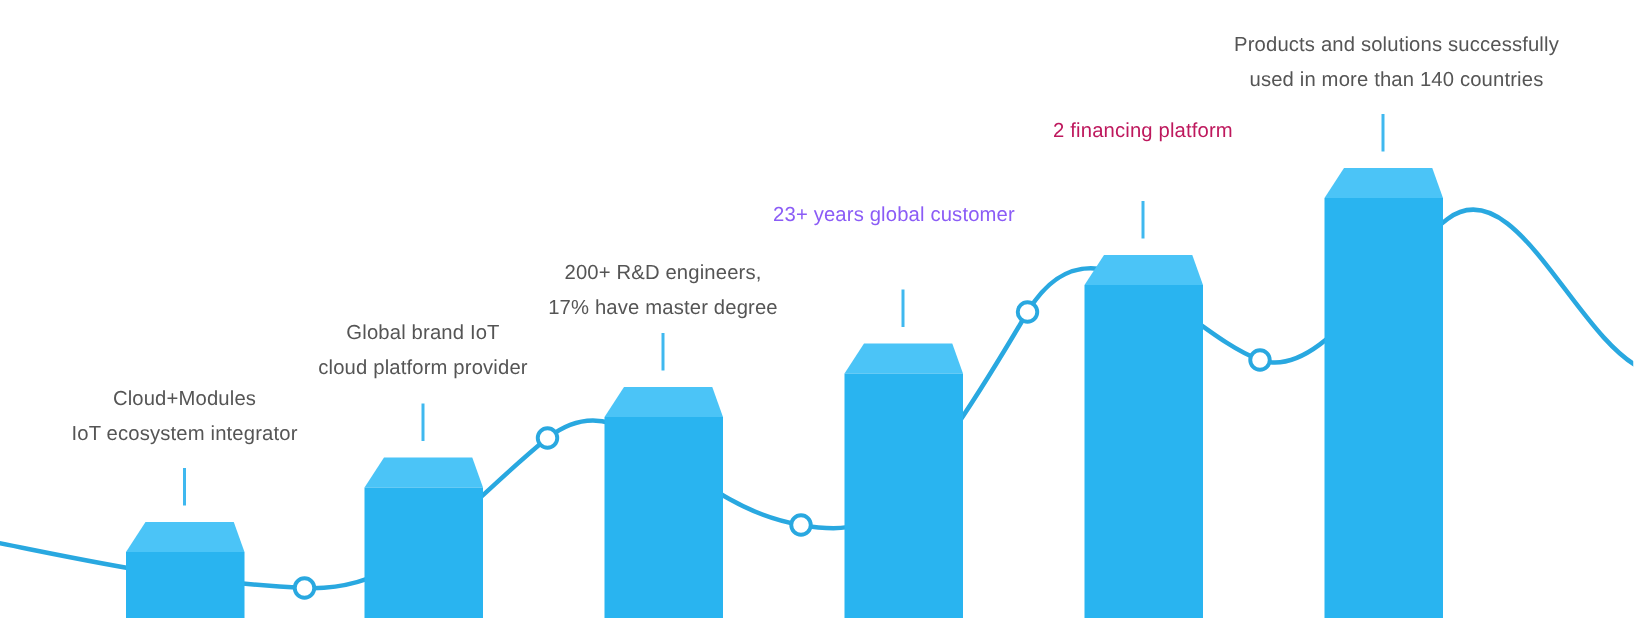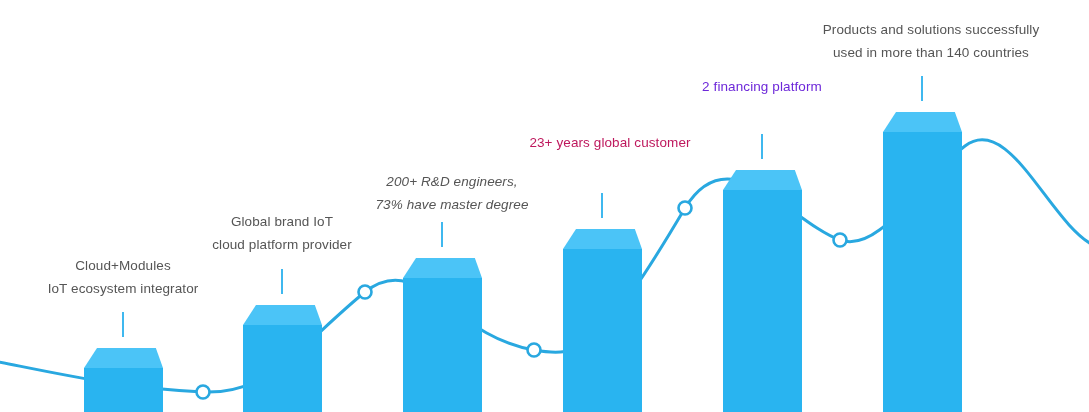--- a/index.html
+++ b/index.html
@@ -98,28 +98,28 @@
 
   <div id="labels-layer">
       <div class="label-text" style="left: -177px; top: 254px; width: 600px; color: rgb(85, 85, 85);">
         <span class="label-line">Cloud+Modules</span>
         <span class="label-line">IoT ecosystem integrator</span>
       </div>
       <div class="label-text" style="left: -18px; top: 210px; width: 600px; color: rgb(85, 85, 85);">
         <span class="label-line">Global brand IoT</span>
         <span class="label-line">cloud platform provider</span>
       </div>
-      <div class="label-text" style="left: 152px; top: 170px; width: 600px; color: rgb(85, 85, 85); font-style: italic;">
+      <div class="label-text" style="left: 142px; top: 170px; width: 600px; color: rgb(85, 85, 85);">
         <span class="label-line">200+ R&amp;D engineers,</span>
-        <span class="label-line">73% have master degree</span>
+        <span class="label-line">17% have master degree</span>
       </div>
-      <div class="label-text" style="left: 310px; top: 131px; width: 600px; color: #be185d;">
+      <div class="label-text" style="left: 296px; top: 131px; width: 600px; color: #8b5cf6;">
         <span class="label-line">23+ years global customer</span>
       </div>
-      <div class="label-text" style="left: 462px; top: 75px; width: 600px; color: #6d28d9;">
+      <div class="label-text" style="left: 462px; top: 75px; width: 600px; color: #be185d;">
         <span class="label-line">2 financing platform</span>
       </div>
       <div class="label-text" style="left: 631px; top: 18px; width: 600px; color: rgb(85, 85, 85);">
         <span class="label-line">Products and solutions successfully</span>
         <span class="label-line">used in more than 140 countries</span>
       </div>
     </div>
 </div>
 
 </body></html>

